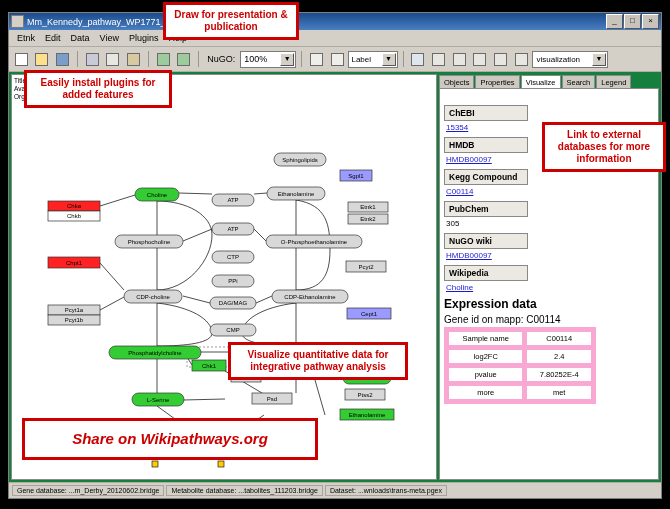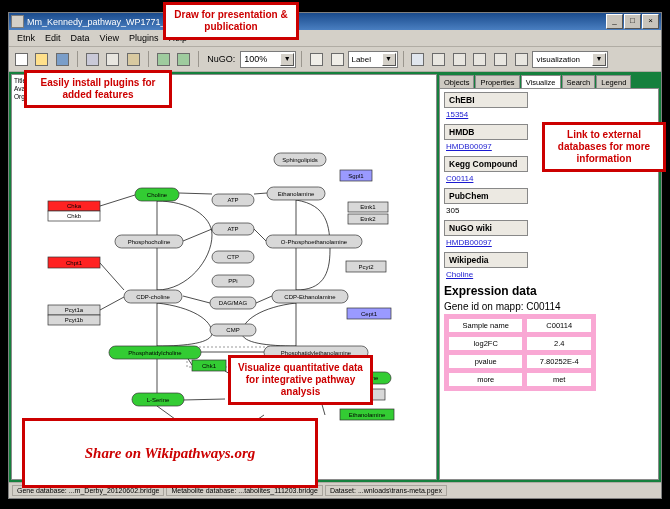--- a/index.html
+++ b/index.html
@@ -166,21 +166,21 @@
     background: #cdc9c1;
     margin-right: 1px;
     color: #000;
   }
   .tab.active { background: #fff; font-weight: normal; }
   .right-content {
     flex: 1;
     background: #fff;
     border: 1px solid #8a8a8a;
     overflow: hidden;
-    padding: 3px 4px;
+    padding: 16px 4px;
     font-size: 8px;
     min-height: 0;
   }
   .db-box {
     border: 1px solid #888;
     background: #ece9e2;
     font-weight: bold;
     font-size: 8.5px;
     padding: 2px 4px;
     margin-bottom: 2px;
@@ -230,28 +230,27 @@
     text-align: center;
     font-size: 10px;
     line-height: 12px;
     padding: 4px 6px;
     box-sizing: border-box;
     z-index: 40;
   }
   #callout-draw { left: 163px; top: 2px; width: 136px; }
   #callout-plugins { left: 24px; top: 70px; width: 148px; }
   #callout-link { left: 542px; top: 122px; width: 124px; }
-  #callout-visualize { left: 228px; top: 355px; width: 145px; }
+  #callout-visualize { left: 228px; top: 342px; width: 180px; }
   #callout-share {
     left: 22px; top: 418px; width: 296px;
     font-style: italic;
     font-size: 15px;
     line-height: 18px;
-    padding: 23px 4px;
-    font-family: Liberation Serif, serif;
+    padding: 9px 4px;
   }
 </style>
 </head>
 <body>
 
 <div class="app-window">
 
   <div class="titlebar">
     <div class="tb-icon"></div>
     <div class="tb-title">Mm_Kennedy_pathway_WP1771_45176.gpml</div>

